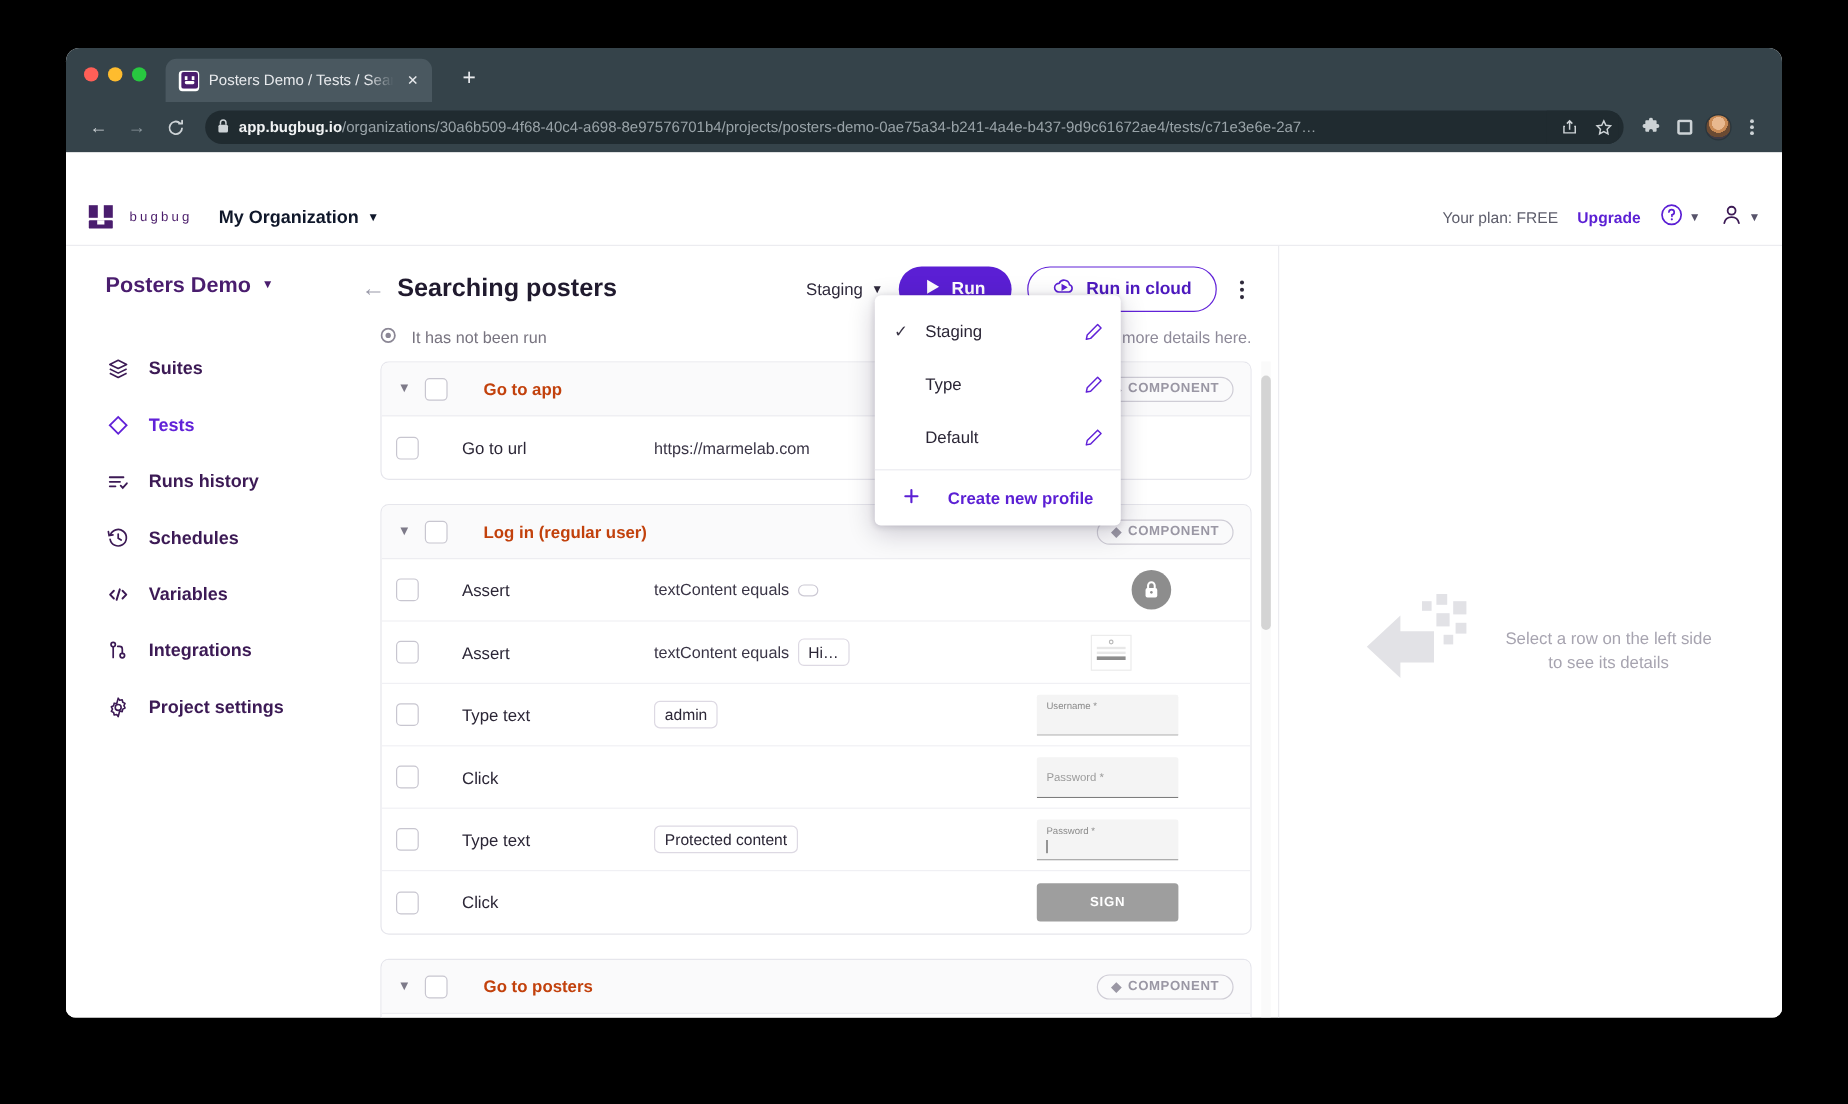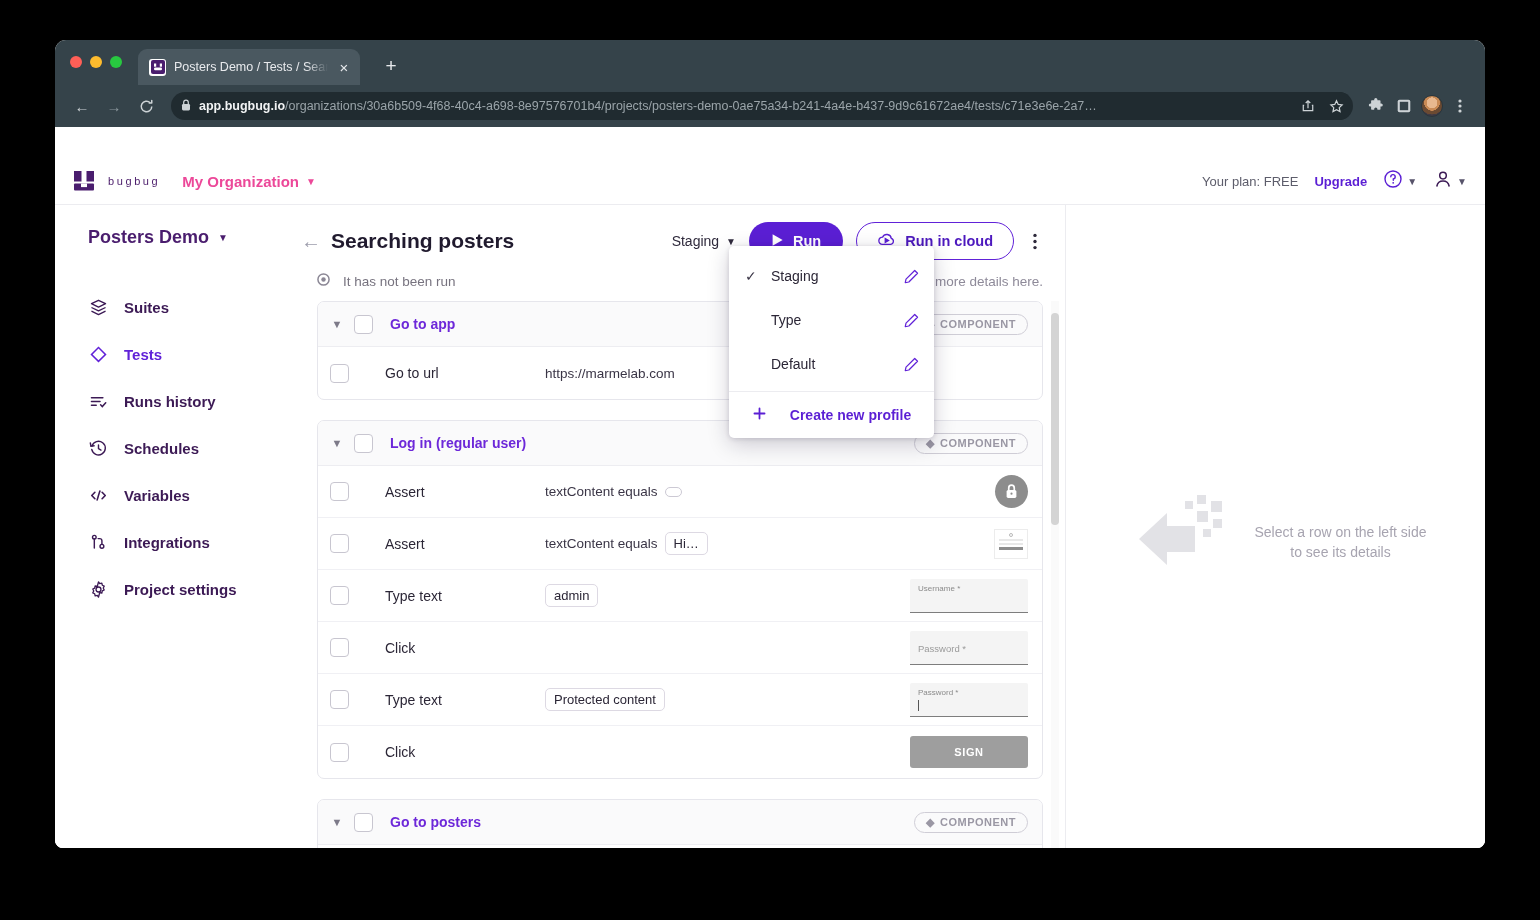--- a/index.html
+++ b/index.html
@@ -85,21 +85,21 @@
   .appbar {
     height: 47px; border-bottom: 1px solid #ececf0;
     display: flex; align-items: center; padding: 0 18px;
     background: #fff;
     margin-top: 31px;
   }
   .logo-wrap { display: flex; align-items: center; gap: 7px; padding-right: 22px; }
   .logo-word { font-size: 11px; letter-spacing: 2.6px; color: #4b1d6b; font-weight: 500; }
   .org {
     display: flex; align-items: center; gap: 7px;
-    font-size: 15px; font-weight: 700; color: #ec4899;
+    font-size: 15px; font-weight: 700; color: #0f172a;
   }
   .chev { font-size: 10px; }
   .appbar-right { margin-left: auto; display: flex; align-items: center; gap: 16px; }
   .plan { font-size: 13px; color: #5d5d6b; }
   .upgrade { font-size: 13px; font-weight: 700; color: #5b1fd4; }
   .icon-chev { display: flex; align-items: center; gap: 4px; color: #57536a; }
 
   .body { display: flex; height: calc(100% - 47px); }
 
   
@@ -152,40 +152,40 @@
   .group {
     border: 1px solid #e6e6ec; border-radius: 7px; background: #fff;
     margin-bottom: 20px; overflow: hidden;
   }
   .group-head {
     display: flex; align-items: center; height: 45px; background: #fafafb;
     border-bottom: 1px solid #ededf1; padding: 0 14px 0 12px; gap: 10px;
   }
   .caret { color: #7d7a89; font-size: 11px; width: 14px; text-align: center; }
   .cbox { width: 19px; height: 19px; border: 1.6px solid #c8c6d0; border-radius: 4px; background: #fff; flex: 0 0 auto; }
-  .group-name { font-size: 14px; font-weight: 700; color: #6d28d9; margin-left: 7px; }
+  .group-name { font-size: 14px; font-weight: 700; color: #c2410c; margin-left: 20px; }
   .badge {
     margin-left: auto; border: 1px solid #cfcdd6; border-radius: 11px;
     height: 21px; padding: 0 11px; display: flex; align-items: center; gap: 5px;
     font-size: 11px; font-weight: 700; letter-spacing: .5px; color: #9a97a4;
   }
   .row {
     display: flex; align-items: center; height: 52px; padding: 0 14px 0 12px;
     border-bottom: 1px solid #f0f0f4; gap: 10px; position: relative;
   }
   .row:last-child { border-bottom: none; }
   .row-label { font-size: 14px; color: #2b2636; width: 150px; margin-left: 26px; }
   .row-value { font-size: 13.5px; color: #3a3546; display: flex; align-items: center; gap: 7px; flex: 1; }
   .chip {
     border: 1px solid #ddd9e3; border-radius: 5px; background: #fff;
     padding: 3px 8px; font-size: 13px; color: #2b2636; max-width: 140px;
     overflow: hidden; white-space: nowrap;
   }
   .pill-empty { width: 17px; height: 10px; border: 1.4px solid #ccc9d4; border-radius: 6px; }
-  .thumb-slot { width: 210px; flex: 0 0 auto; display: flex; align-items: center; justify-content: flex-end; }
+  .thumb-slot { width: 210px; flex: 0 0 auto; display: flex; align-items: center; justify-content: center; }
 
   
   .thumb-input {
     width: 118px; height: 34px; background: #f4f4f4; border-bottom: 1.5px solid #7d7d7d;
     position: relative; border-radius: 2px 2px 0 0;
   }
   .thumb-input span { position: absolute; left: 8px; top: 5px; font-size: 8px; color: #8a8a8a; }
   .thumb-input.ph span { top: 12px; font-size: 9.5px; color: #9b9b9b; }
   .thumb-input i.caretbar { position: absolute; left: 8px; top: 17px; width: 1px; height: 11px; background: #555; }
   .thumb-btn {

